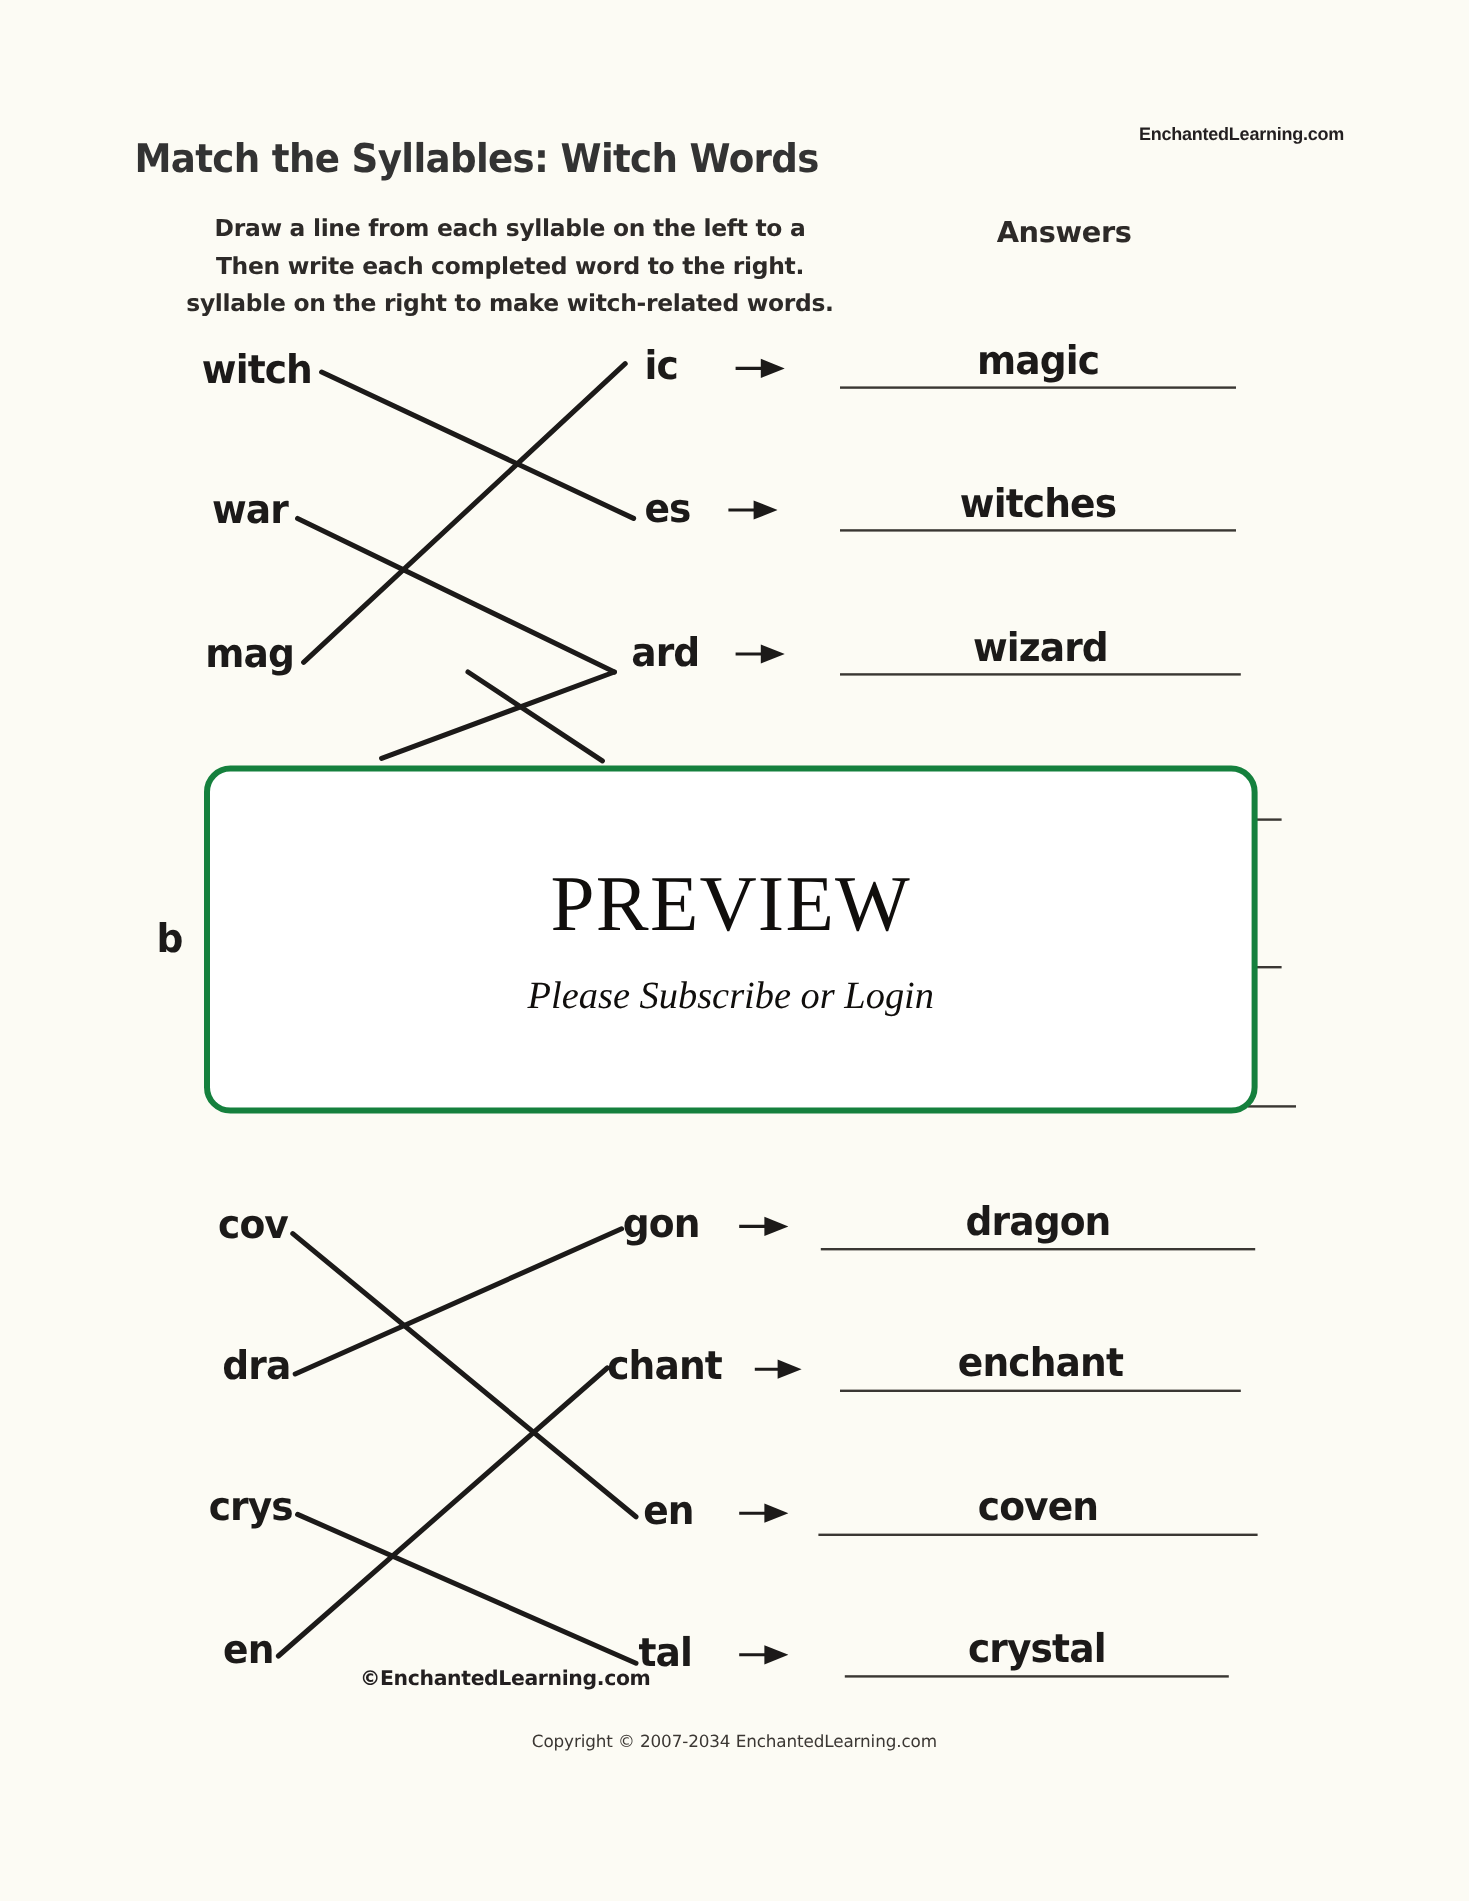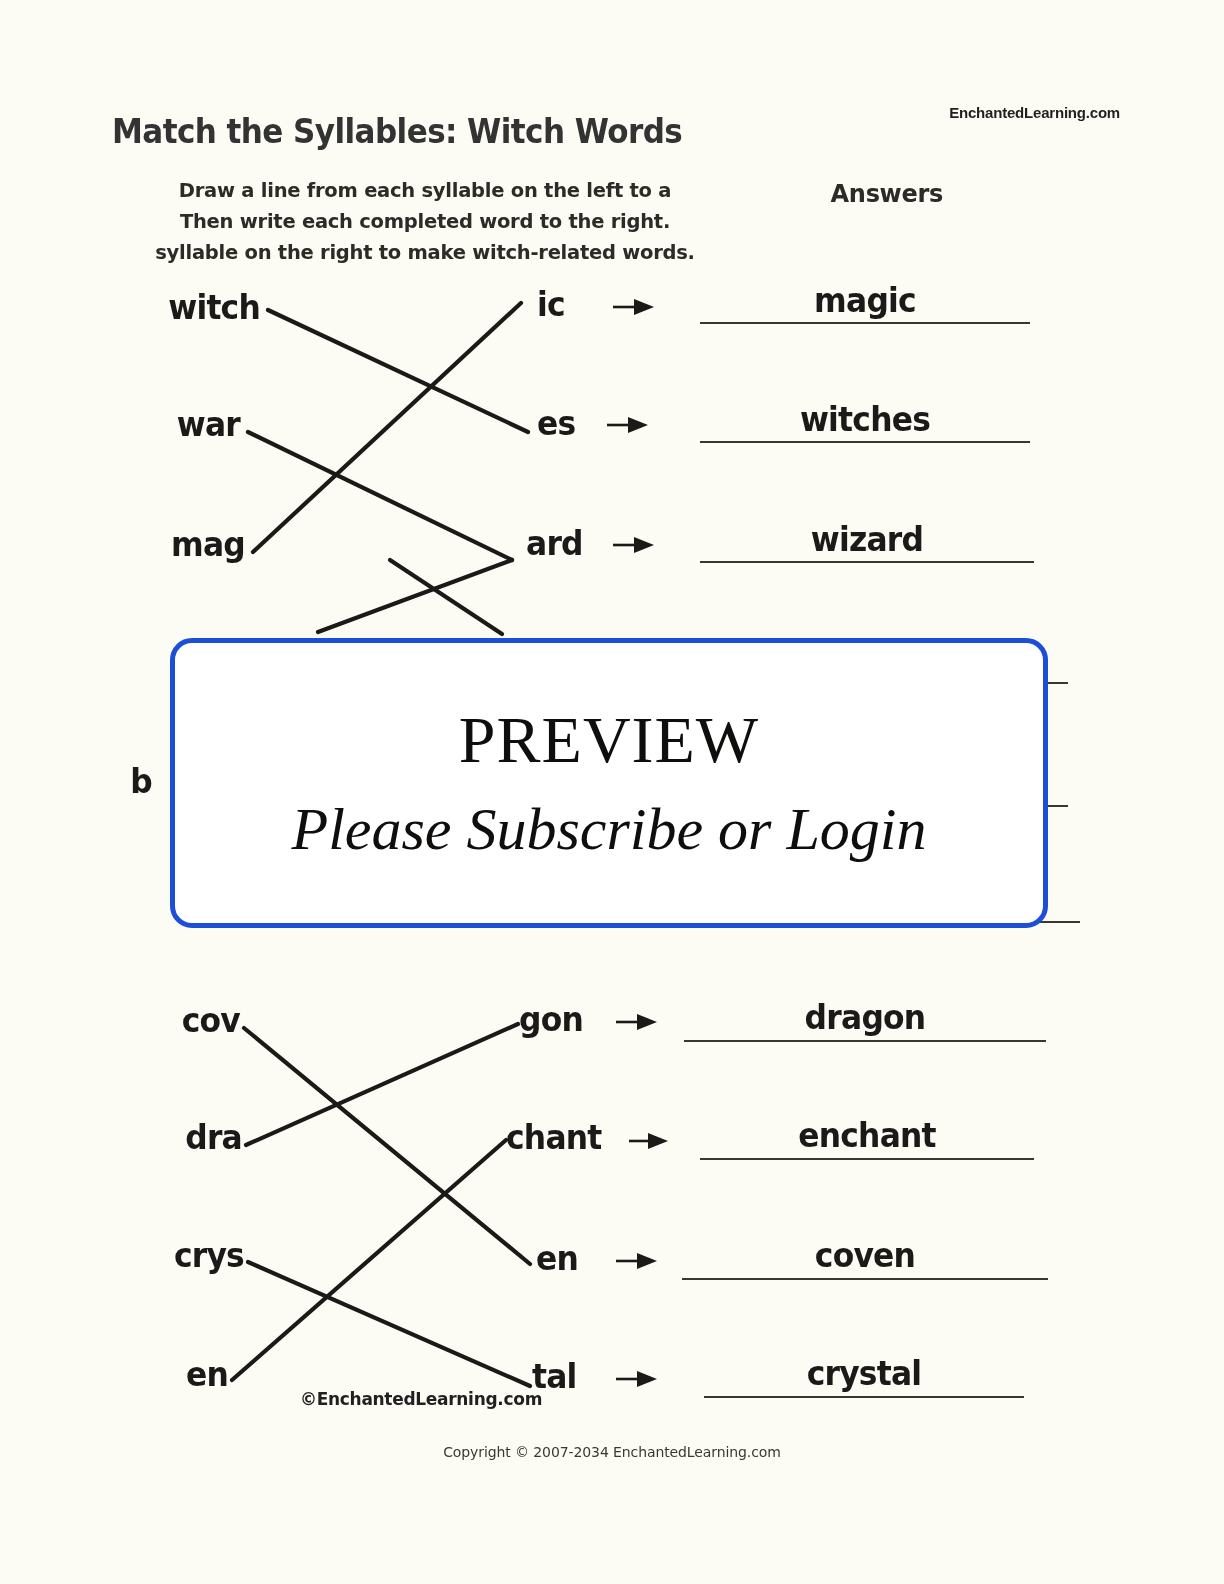--- a/index.html
+++ b/index.html
@@ -126,40 +126,40 @@
   .connectors line { stroke: #1c1a19; stroke-width: 4.2; stroke-linecap: round; }
 
   
   .preview-box {
     position: absolute;
     left: 170px;
     top: 638px;
     width: 878px;
     height: 290px;
     background: #ffffff;
-    border: 5px solid #1d4ed8;
+    border: 5px solid #15803d;
     border-radius: 22px;
     box-sizing: border-box;
     display: flex;
     flex-direction: column;
     align-items: center;
     justify-content: center;
   }
   .preview-title {
     font-family: "Liberation Serif", "DejaVu Serif", serif;
     font-size: 66px;
     font-weight: normal;
     color: #100e0c;
     letter-spacing: 1px;
     line-height: 1;
     margin-bottom: 26px;
   }
   .preview-sub {
     font-family: "Liberation Serif", "DejaVu Serif", serif;
-    font-size: 60px;
+    font-size: 32px;
     font-style: italic;
     color: #100e0c;
     letter-spacing: 0px;
     line-height: 1;
   }
 
   
   .copyright-inline {
     position: absolute;
     left: 300px;

